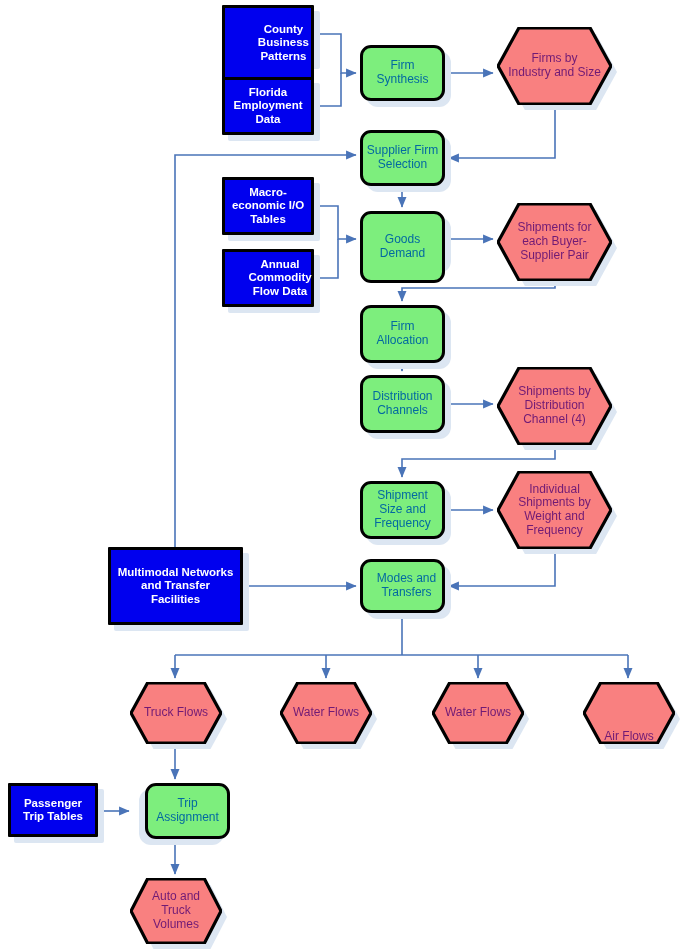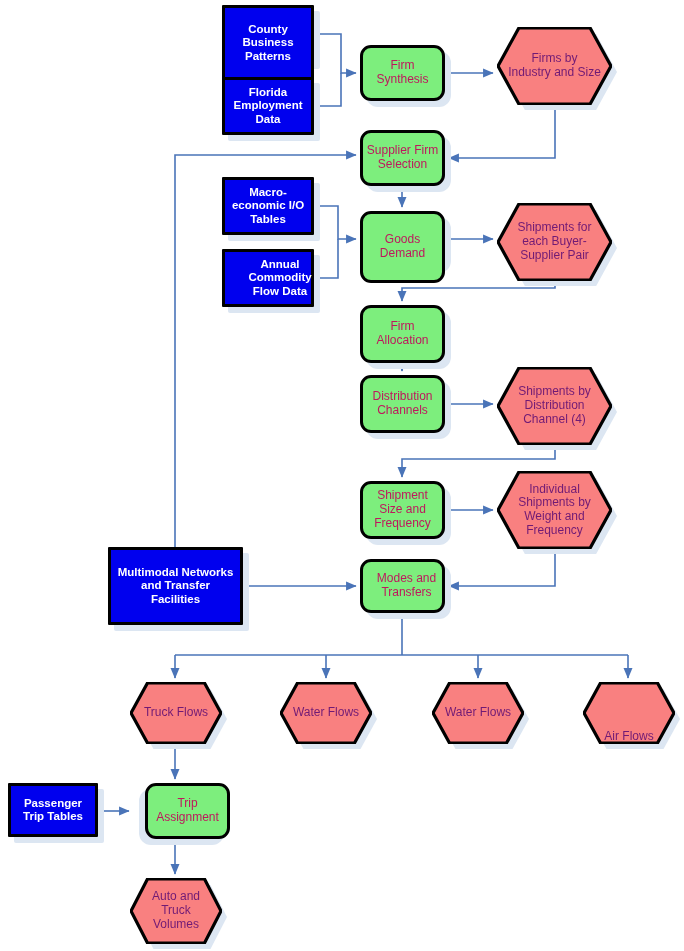--- a/index.html
+++ b/index.html
@@ -43,21 +43,21 @@
     border: 3px solid #000000;
     color: #ffffff;
     font-weight: bold;
     font-size: 11.5px;
     border-radius: 1px;
   }
   
   .node.process {
     background: #7DEE7D;
     border: 3px solid #000000;
-    color: #be185d;
+    color: #0369a1;
     font-weight: normal;
     font-size: 12px;
     border-radius: 11px;
   }
   
   .node.output {
     background: transparent;
     border: none;
     color: #701a75;
     font-size: 12px;
@@ -181,21 +181,21 @@
         <path d="M 326,655 L 326,678" fill="none" stroke="#4A74B8" stroke-width="1.6" marker-end="url(#arrowhead)"></path>
         <path d="M 478,655 L 478,678" fill="none" stroke="#4A74B8" stroke-width="1.6" marker-end="url(#arrowhead)"></path>
         <path d="M 628,655 L 628,678" fill="none" stroke="#4A74B8" stroke-width="1.6" marker-end="url(#arrowhead)"></path>
         <path d="M 175,744 L 175,779" fill="none" stroke="#4A74B8" stroke-width="1.6" marker-end="url(#arrowhead)"></path>
         <path d="M 98,811 L 129,811" fill="none" stroke="#4A74B8" stroke-width="1.6" marker-end="url(#arrowhead)"></path>
         <path d="M 175,839 L 175,874" fill="none" stroke="#4A74B8" stroke-width="1.6" marker-end="url(#arrowhead)"></path>
       </g>
   </svg>
 
   <div id="nodes">
-      <div class="node data" style="left: 222px; top: 5px; width: 92px; height: 76px;">
+      <div class="node data" style="left: 222px; top: 5px; width: 92px; height: 76px; justify-content: flex-end;">
         <span class="label">County<br>Business<br>Patterns</span>
       </div>
       <div class="node data" style="left: 222px; top: 77px; width: 92px; height: 58px;">
         <span class="label">Florida<br>Employment<br>Data</span>
       </div>
       <div class="node data" style="left: 222px; top: 177px; width: 92px; height: 58px;">
         <span class="label">Macro-<br>economic I/O<br>Tables</span>
       </div>
       <div class="node data" style="left: 222px; top: 249px; width: 92px; height: 58px; padding-left: 24px;">
         <span class="label">Annual<br>Commodity<br>Flow Data</span>

